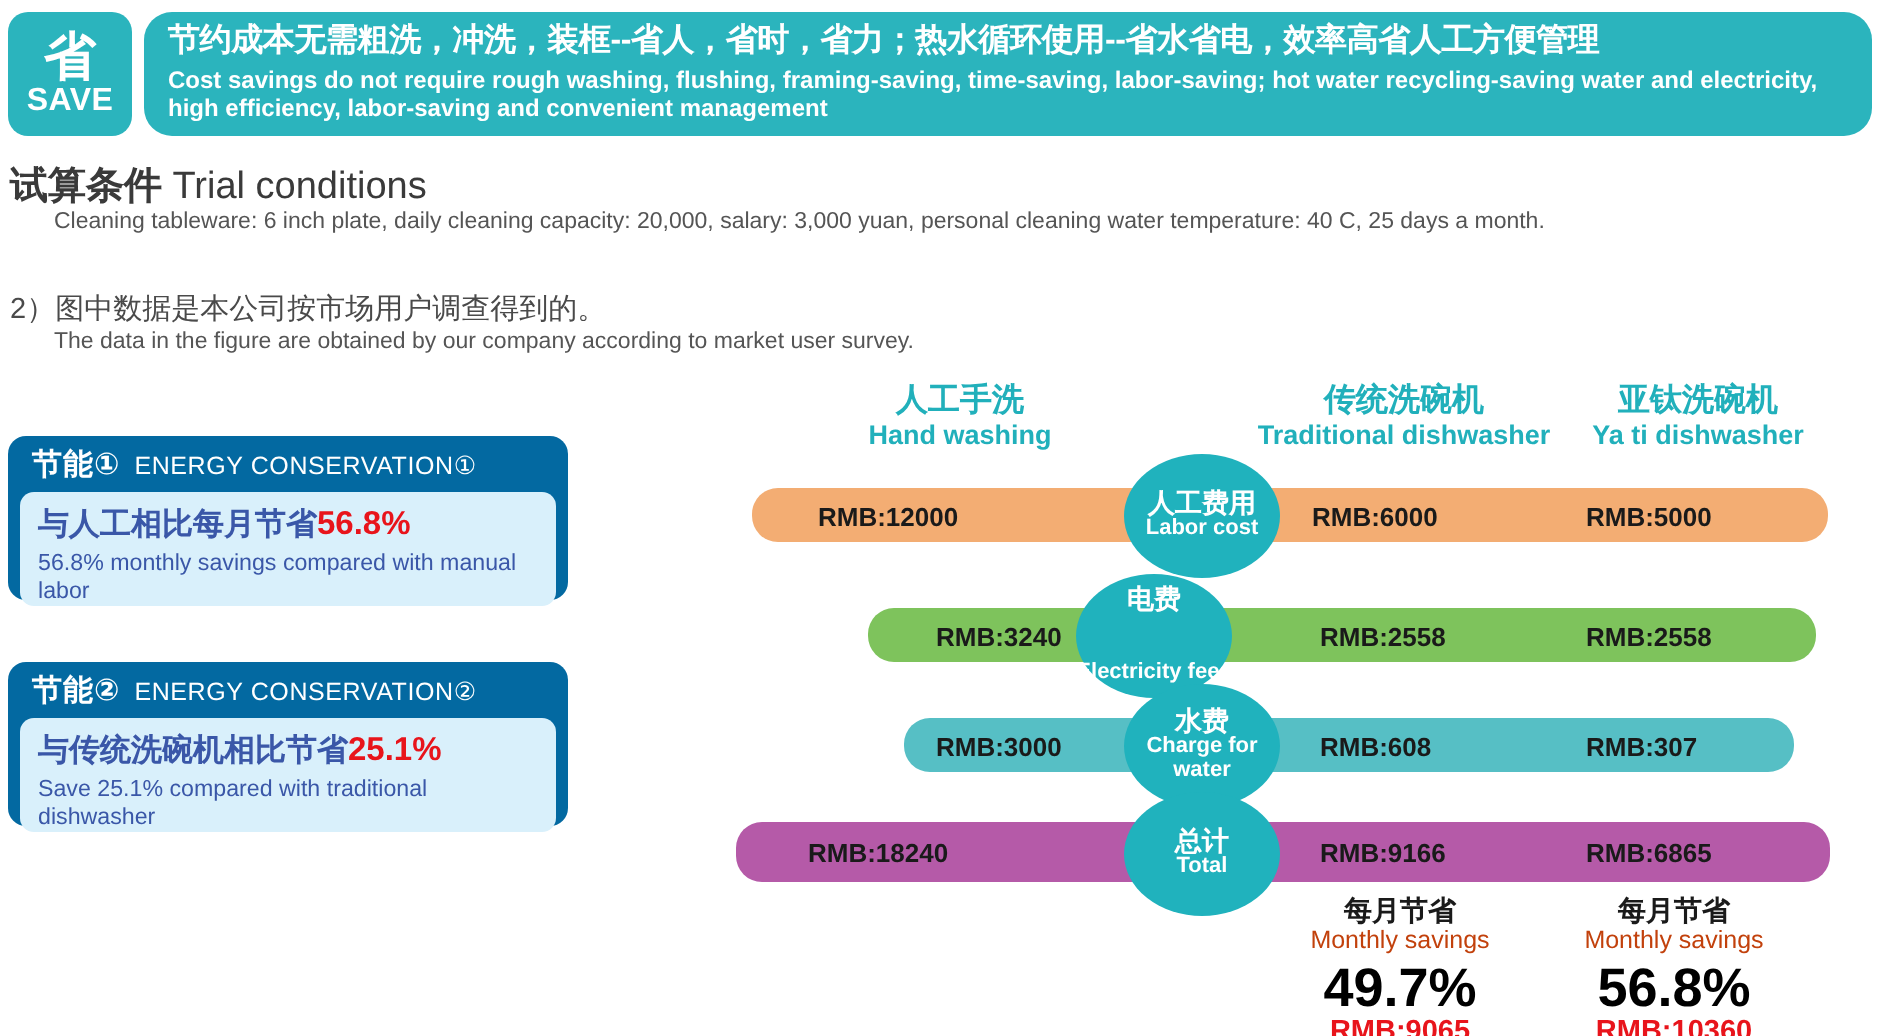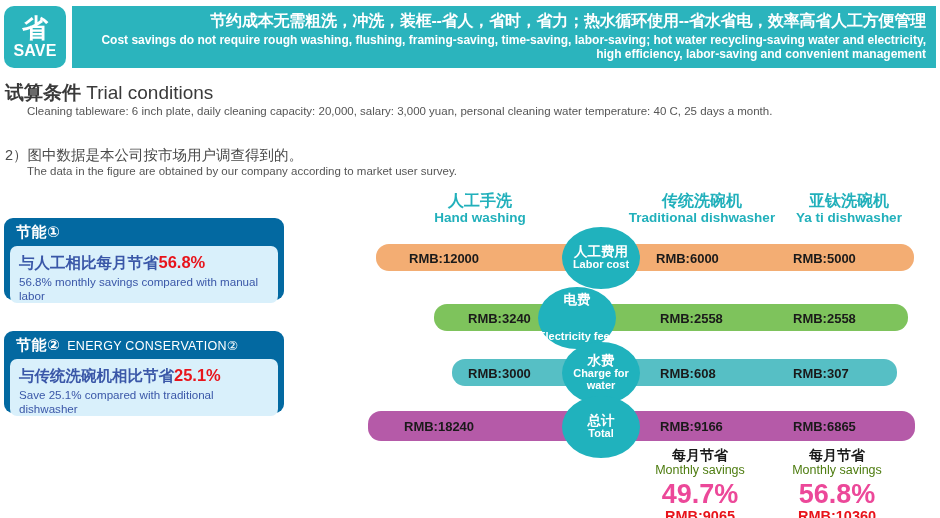--- a/index.html
+++ b/index.html
@@ -19,22 +19,22 @@
     display: flex; flex-direction: column;
     align-items: center; justify-content: center;
     color: #ffffff;
   }
   .banner-badge .cn { font-size: 26px; font-weight: bold; line-height: 1.05; }
   .banner-badge .en { font-size: 16px; font-weight: bold; letter-spacing: .2px; line-height: 1.1; }
 
   .banner-body {
     position: absolute; left: 72px; top: 6px;
     width: 864px; height: 62px;
-    background: #2bb4bd; border-radius: 0;
-    color: #ffffff; padding: 4px 10px 4px 12px; text-align: right;
+    background: #2bb4bd; border-radius: 14px;
+    color: #ffffff; padding: 4px 10px 4px 12px;
   }
   .banner-cn {
     font-size: 16px; font-weight: bold; line-height: 1.35;
     white-space: nowrap; letter-spacing: -0.2px;
   }
   .banner-en {
     font-size: 12px; font-weight: bold; line-height: 1.22; margin-top: 1px;
   }
 
   
@@ -91,22 +91,22 @@
     display: flex; flex-direction: column;
     align-items: center; justify-content: center;
     line-height: 1.08;
   }
   .row-circle .cn { font-size: 13.5px; font-weight: bold; }
   .row-circle .en { font-size: 11px; font-weight: bold; }
 
   
   .saving { position: absolute; text-align: center; width: 150px; }
   .saving .cn { font-size: 14px; font-weight: bold; color: #1a1a1a; line-height: 1.1; }
-  .saving .en { font-size: 12.5px; color: #4d7c0f; line-height: 1.25; }
-  .saving .pct { font-size: 27px; font-weight: bold; color: #ec4899; line-height: 1.12; }
+  .saving .en { font-size: 12.5px; color: #c2410c; line-height: 1.25; }
+  .saving .pct { font-size: 27px; font-weight: bold; color: #000000; line-height: 1.12; }
   .saving .rmb { font-size: 14.5px; font-weight: bold; color: #e8141b; line-height: 1.1; }
   #sav0 { left: 625px; top: 448px; }
   #sav1 { left: 762px; top: 448px; }
 </style>
 </head>
 <body>
 
 <div id="root">
 
   <div class="banner-badge">
@@ -130,20 +130,21 @@
   <div class="cond" id="cond2">
     <div class="cond-cn">
       <span>2）</span><span>图中数据是本公司按市场用户调查得到的。</span>
     </div>
     <div class="cond-en">The data in the figure are obtained by our company according to market user survey.</div>
   </div>
 
   <div class="ec-box" id="ec1">
     <div class="ec-head">
       <span class="cn">节能①</span>
+      <span class="en">ENERGY CONSERVATION①</span>
     </div>
     <div class="ec-inner">
       <div class="ec-main">
         <span>与人工相比每月节省</span><span class="pct">56.8%</span>
       </div>
       <div class="ec-sub">56.8% monthly savings compared with manual labor</div>
     </div>
   </div>
 
   <div class="ec-box" id="ec2">

